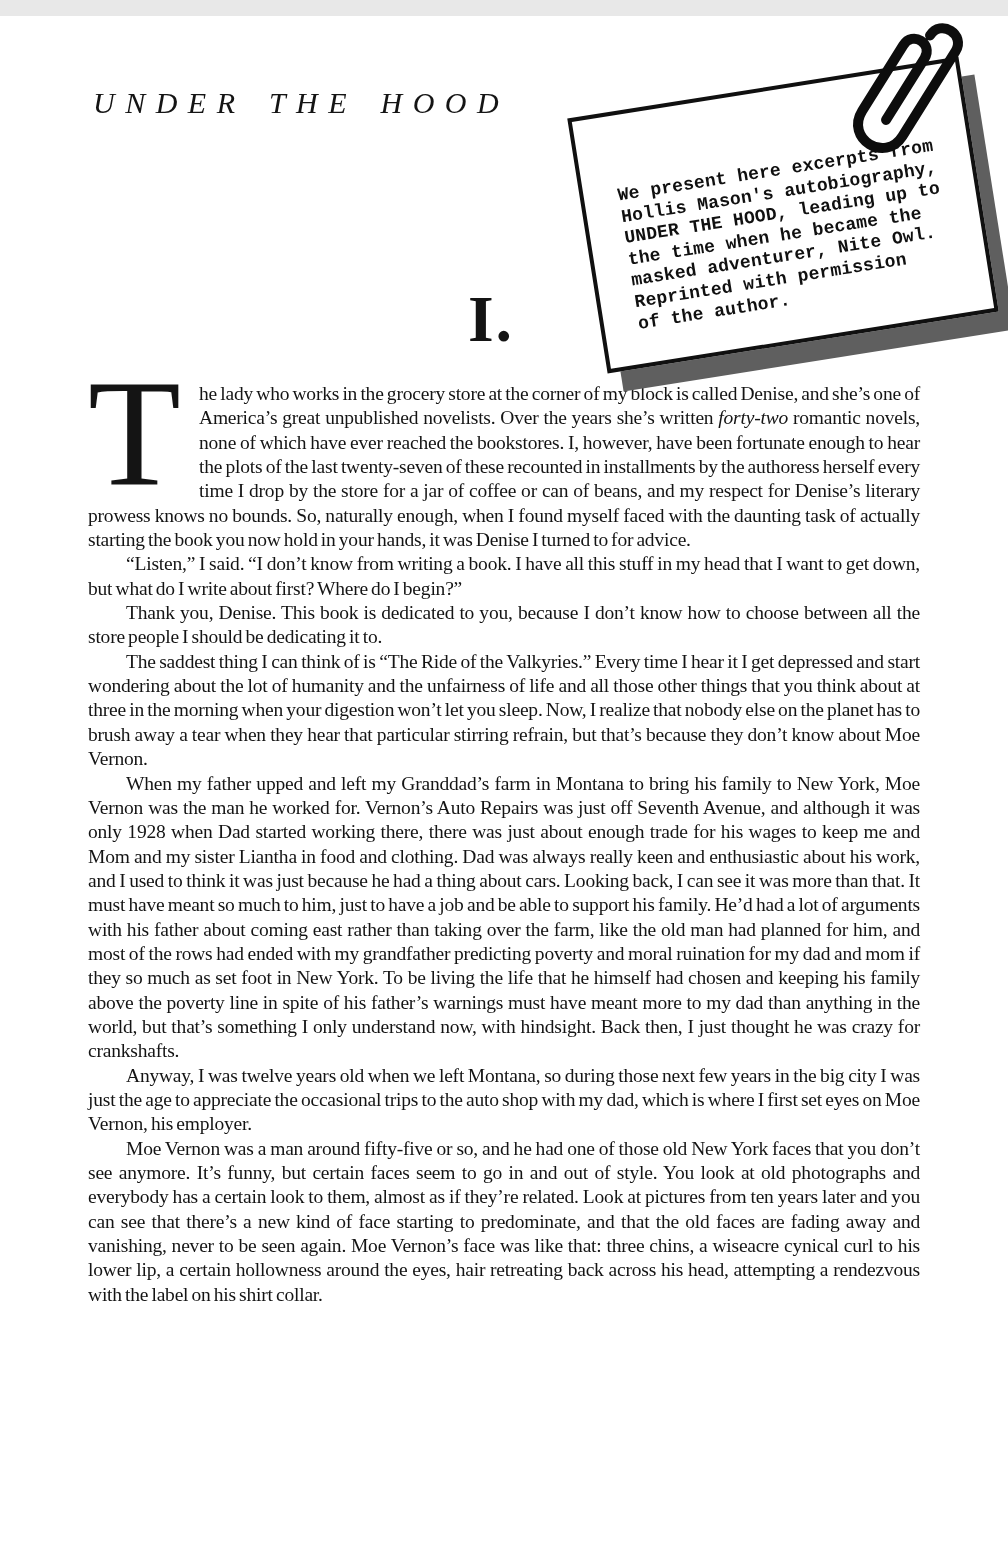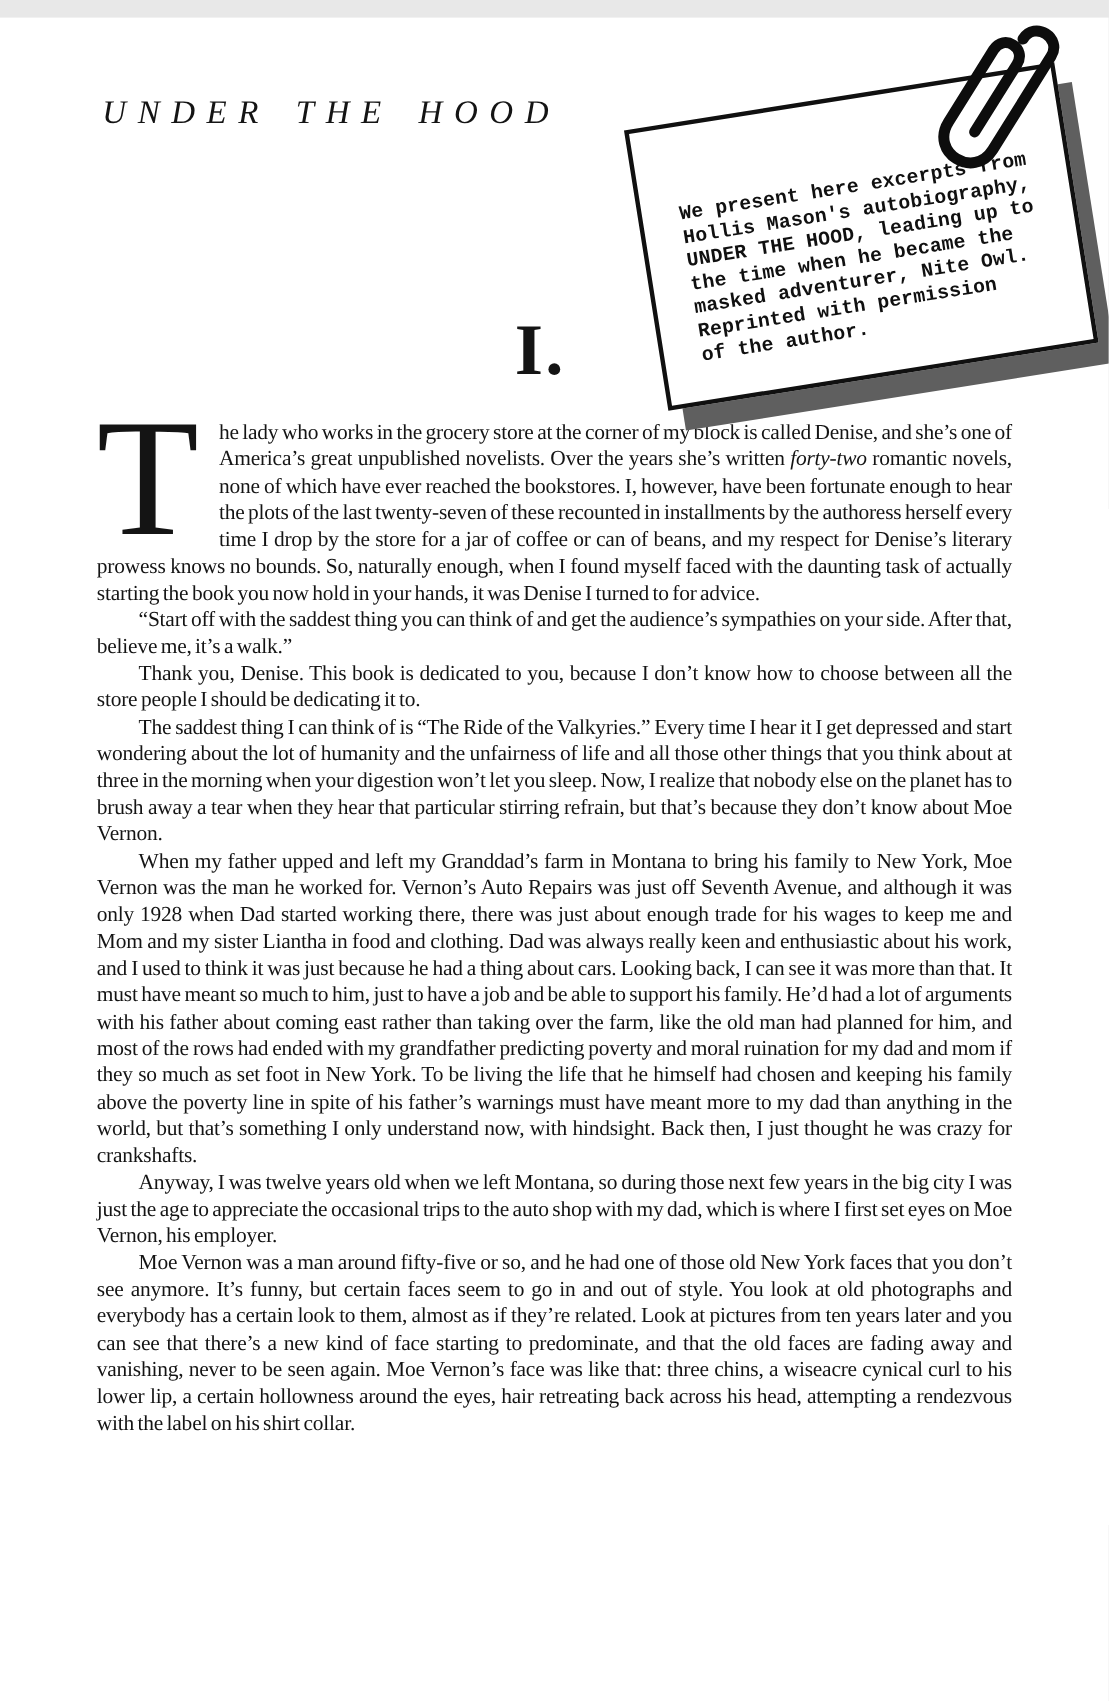--- a/index.html
+++ b/index.html
@@ -125,21 +125,21 @@
   <svg class="paperclip" width="170" height="150" viewBox="0 0 170 150" aria-hidden="true">
     <g transform="translate(85 70) scale(1.25) rotate(32) translate(-85 -63)">
       <path d="M78 14 C78 -2 102 -2 102 14 L102 94 C102 120 64 120 64 94 L64 32 C64 18 84 18 84 32 L84 90" fill="none" stroke="#0d0d0d" stroke-width="8" stroke-linecap="round"></path>
     </g>
   </svg>
 
   <div class="chapter">I.</div>
 
   <div class="body-text">
       <p class="first"><span class="dropcap">T</span><span>he lady who works in the grocery store at the corner of my block is called Denise, and she’s one of America’s great unpublished novelists. Over the years she’s written </span><i>forty-two</i><span> romantic novels, none of which have ever reached the bookstores. I, however, have been fortunate enough to hear the plots of the last twenty-seven of these recounted in installments by the authoress herself every time I drop by the store for a jar of coffee or can of beans, and my respect for Denise’s literary prowess knows no bounds. So, naturally enough, when I found myself faced with the daunting task of actually starting the book you now hold in your hands, it was Denise I turned to for advice.</span></p>
-      <p><span>“Start off with the saddest thing you can think of and get the audience’s sympathies on your side. After that, believe me, it’s a walk.”</span></p>
+      <p><span>“Listen,” I said. “I don’t know from writing a book. I have all this stuff in my head that I want to get down, but what do I write about first? Where do I begin?”</span></p>
       <p><span>Thank you, Denise. This book is dedicated to you, because I don’t know how to choose between all the store people I should be dedicating it to.</span></p>
       <p><span>The saddest thing I can think of is “The Ride of the Valkyries.” Every time I hear it I get depressed and start wondering about the lot of humanity and the unfairness of life and all those other things that you think about at three in the morning when your digestion won’t let you sleep. Now, I realize that nobody else on the planet has to brush away a tear when they hear that particular stirring refrain, but that’s because they don’t know about Moe Vernon.</span></p>
       <p><span>When my father upped and left my Granddad’s farm in Montana to bring his family to New York, Moe Vernon was the man he worked for. Vernon’s Auto Repairs was just off Seventh Avenue, and although it was only 1928 when Dad started working there, there was just about enough trade for his wages to keep me and Mom and my sister Liantha in food and clothing. Dad was always really keen and enthusiastic about his work, and I used to think it was just because he had a thing about cars. Looking back, I can see it was more than that. It must have meant so much to him, just to have a job and be able to support his family. He’d had a lot of arguments with his father about coming east rather than taking over the farm, like the old man had planned for him, and most of the rows had ended with my grandfather predicting poverty and moral ruination for my dad and mom if they so much as set foot in New York. To be living the life that he himself had chosen and keeping his family above the poverty line in spite of his father’s warnings must have meant more to my dad than anything in the world, but that’s something I only understand now, with hindsight. Back then, I just thought he was crazy for crankshafts.</span></p>
       <p><span>Anyway, I was twelve years old when we left Montana, so during those next few years in the big city I was just the age to appreciate the occasional trips to the auto shop with my dad, which is where I first set eyes on Moe Vernon, his employer.</span></p>
       <p><span>Moe Vernon was a man around fifty-five or so, and he had one of those old New York faces that you don’t see anymore. It’s funny, but certain faces seem to go in and out of style. You look at old photographs and everybody has a certain look to them, almost as if they’re related. Look at pictures from ten years later and you can see that there’s a new kind of face starting to predominate, and that the old faces are fading away and vanishing, never to be seen again. Moe Vernon’s face was like that: three chins, a wiseacre cynical curl to his lower lip, a certain hollowness around the eyes, hair retreating back across his head, attempting a rendezvous with the label on his shirt collar.</span></p>
     </div>
 
 </div>
 
 </body></html>

